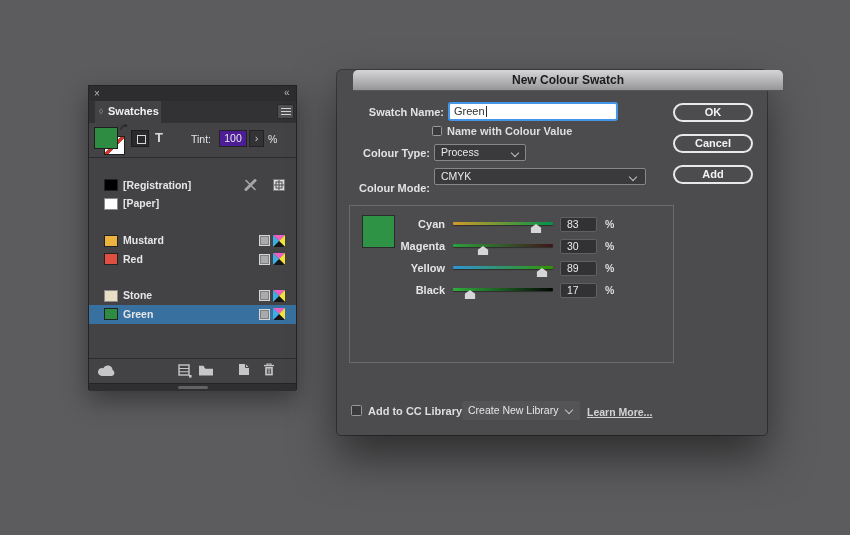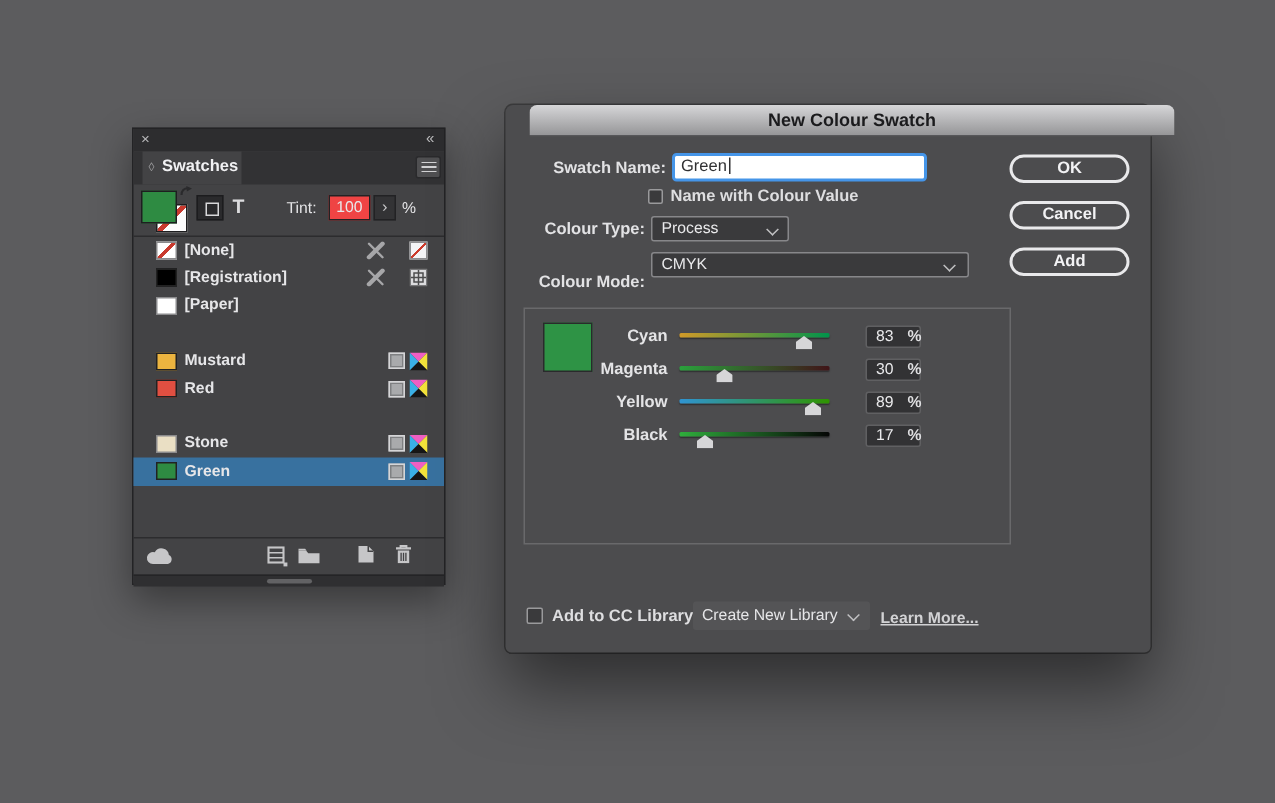--- a/index.html
+++ b/index.html
@@ -31,21 +31,21 @@
   
   #proxy-fill{left:5px;top:41px;width:24px;height:22px;border:1px solid #1e1e20;box-sizing:border-box;z-index:3;}
   #proxy-stroke{left:15px;top:50px;width:21px;height:19px;background:
       linear-gradient(135deg,transparent 44%,#c93a2e 44% 56%,transparent 56%),#fdfdfd;
       border:1px solid #1e1e20;box-sizing:border-box;z-index:2;}
   #proxy-swap{left:31px;top:38px;z-index:4;}
   #btn-container{left:42px;top:44px;width:18px;height:17px;background:#2a2a2c;border:1px solid #1c1c1e;box-sizing:border-box;}
   #btn-container .sq{position:absolute;left:4.5px;top:4px;width:7px;height:7px;border:1.5px solid #d8d8da;}
   #btn-text{left:66px;top:44px;font-size:13px;font-weight:700;color:#dcdcde;}
   #tint-label{left:102px;top:47px;font-size:10.5px;}
-  #tint-field{left:130px;top:44px;width:28px;height:17px;background:#ef4444;border:1px solid #222224;box-sizing:border-box;
+  #tint-field{left:130px;top:44px;width:28px;height:17px;background:#4c1d95;border:1px solid #222224;box-sizing:border-box;
     color:#e8e8ea;font-size:10.5px;text-align:center;line-height:15px;}
   #tint-expand{left:160px;top:44px;width:15px;height:17px;background:#333335;border:1px solid #222224;box-sizing:border-box;
     color:#c8c8ca;font-size:11px;text-align:center;line-height:14px;}
   #tint-unit{left:179px;top:47px;font-size:10.5px;}
   #ctrl-divider{left:0;top:71px;width:100%;height:1px;background:#2c2c2e;}
 
   
   #swatch-list{left:0;top:72px;width:100%;height:166px;}
   .row{position:absolute;left:0;width:100%;height:18.4px;}
   .chip{position:absolute;left:15px;top:3px;width:14px;height:12px;border:1px solid #222;box-sizing:border-box;}
@@ -87,21 +87,21 @@
     color:#eaeaec;font-size:10.5px;line-height:15px;padding-left:6px;}
   .chev{position:absolute;width:5px;height:5px;border-right:1.5px solid #c2c2c4;border-bottom:1.5px solid #c2c2c4;transform:rotate(45deg);}
   #groupbox{left:12px;top:135px;width:325px;height:158px;border:1px solid #69696b;box-sizing:border-box;}
   #preview-swatch{left:25px;top:145px;width:33px;height:33px;border:1px solid #2a2a2c;box-sizing:border-box;}
   .ch{position:absolute;left:0;width:100%;height:16px;}
   .ch-label{position:absolute;left:0;top:1px;width:108px;text-align:right;font-weight:600;color:#e4e4e6;font-size:11px;}
   .track{position:absolute;left:116px;top:5px;width:100px;height:3px;border-radius:1px;box-shadow:0 1px 1px rgba(0,0,0,.4);}
   .handle{position:absolute;top:2px;width:11px;height:9px;transform:translateX(-50%);
     background:#d6d6d8;clip-path:polygon(50% 0,100% 45%,100% 100%,0 100%,0 45%);
     filter:drop-shadow(0 1px 1px rgba(0,0,0,.55));}
-  .vbox{position:absolute;left:240px;top:0;width:37px;height:15px;background:#323234;border:1px solid #606062;border-radius:2px;
+  .vbox{position:absolute;left:223px;top:0;width:37px;height:15px;background:#323234;border:1px solid #606062;border-radius:2px;
     box-sizing:border-box;color:#eaeaec;font-size:10.5px;line-height:13px;padding-left:6px;}
   .vunit{position:absolute;left:268px;top:1px;font-weight:600;font-size:10.5px;}
   .pill{position:absolute;left:336px;width:80px;height:19px;border:2px solid #e9e9eb;border-radius:11px;box-sizing:border-box;
     background:transparent;color:#f2f2f4;text-align:center;line-height:15px;font-size:11px;font-weight:600;}
   #cc-dd{left:125px;top:331px;width:118px;height:19px;background:#545456;border:none;line-height:19px;color:#e6e6e8;}
   #learn-more{left:250px;top:336px;font-weight:600;font-size:10.5px;color:#d2d2d4;text-decoration:underline;}
   svg{display:block;}
 </style>
 </head>
 <body>
@@ -136,31 +136,20 @@
     </div>
   <span id="btn-text" class="abs">T</span>
   <span id="tint-label" class="abs">Tint:</span>
   <div id="tint-field" class="abs">100</div>
   <div id="tint-expand" class="abs">›</div>
   <span id="tint-unit" class="abs">%</span>
   <div id="ctrl-divider" class="abs"></div>
 
   <div id="swatch-list" class="abs">
 
-    <div class="row" style="top:0;">
-      <span class="chip chip-none light"></span>
-      <span class="rname">[None]</span>
-      <span class="ic ic-noedit">
-          <svg width="13" height="12" viewBox="0 0 13 12">
-            <path d="M2 10.5 L11 1.5" stroke="#a6a6a8" stroke-width="3" stroke-linecap="round"></path>
-            <path d="M2 1.5 L11 10.5" stroke="#a6a6a8" stroke-width="1.6" stroke-linecap="round"></path>
-          </svg>
-        </span>
-      <span class="ic ic-mini2 mini-none"></span>
-    </div>
 
     <div class="row" style="top:18.4px;">
       <span class="chip" style="background-color: rgb(0, 0, 0);"></span>
       <span class="rname">[Registration]</span>
       <span class="ic ic-noedit">
           <svg width="13" height="12" viewBox="0 0 13 12">
             <path d="M2 10.5 L11 1.5" stroke="#a6a6a8" stroke-width="3" stroke-linecap="round"></path>
             <path d="M2 1.5 L11 10.5" stroke="#a6a6a8" stroke-width="1.6" stroke-linecap="round"></path>
           </svg>
         </span>

